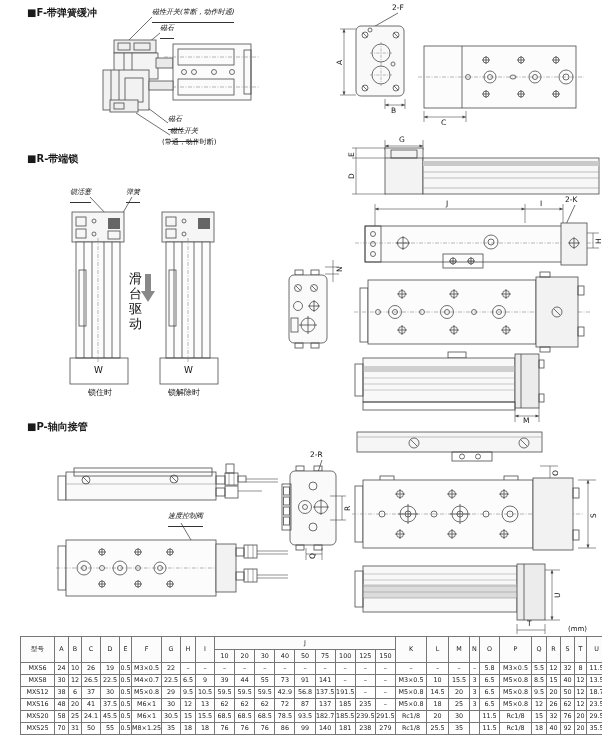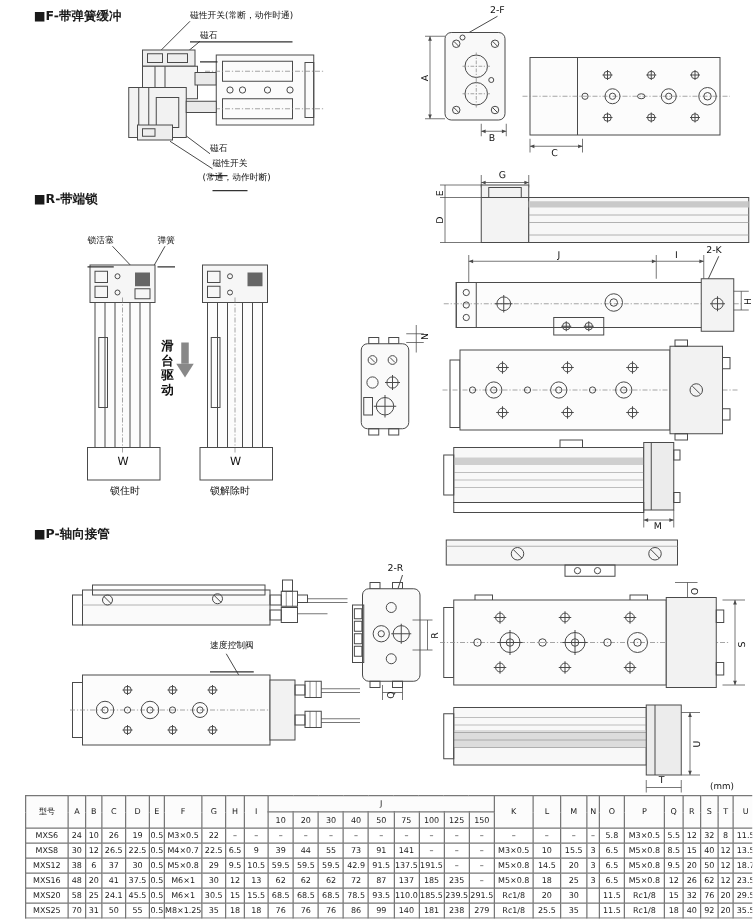--- a/index.html
+++ b/index.html
@@ -2,24 +2,24 @@
 <html><head>
 <meta charset="utf-8">
 <style>
   html,body{margin:0;padding:0;background:#fff;}
   .page{position:relative;width:602px;height:735px;background:#ffffff;overflow:hidden;
         font-family:"DejaVu Sans","Liberation Sans",sans-serif;color:#111;}
   .sec-title{position:absolute;font-size:10px;font-weight:bold;white-space:nowrap;color:#1a1a1a;}
   .fig{position:absolute;}
   .fig svg{position:absolute;left:0;top:0;overflow:visible;}
   .lbl{position:absolute;font-size:7px;line-height:1.1;white-space:nowrap;color:#111;}
-  .u{border-bottom:0.5px solid #333;padding-bottom:16px;}
+  .u{border-bottom:0.5px solid #333;padding-bottom:5px;font-style:italic;}
   .dim{position:absolute;font-size:7.5px;line-height:1;white-space:nowrap;color:#111;}
   .rot{transform:rotate(-90deg);transform-origin:left top;}
-  .vtext{position:absolute;width:11px;font-size:10px;font-weight:bold;line-height:1.15;word-break:break-all;color:#111;}
+  .vtext{position:absolute;width:11px;font-size:13px;font-weight:normal;line-height:1.15;word-break:break-all;color:#111;}
   .cap{position:absolute;font-size:8px;font-weight:normal;white-space:nowrap;color:#111;}
   .wlbl{position:absolute;font-size:9px;color:#111;}
   .unit{position:absolute;font-size:7px;color:#111;}
   table.dimtab{position:absolute;left:20px;top:636px;width:578px;border-collapse:collapse;table-layout:fixed;}
   table.dimtab th,table.dimtab td{border:1px solid #777;font-size:6.4px;font-weight:normal;
       text-align:center;vertical-align:middle;padding:0;height:11px;line-height:1;color:#222;
       overflow:hidden;white-space:nowrap;background:#fff;}
   table.dimtab thead th{height:12px;background:#fcfcfc;}
 </style>
 </head>
@@ -685,21 +685,21 @@
           <td>30</td>
           <td>0.5</td>
           <td>M5×0.8</td>
           <td>29</td>
           <td>9.5</td>
           <td>10.5</td>
           <td>59.5</td>
           <td>59.5</td>
           <td>59.5</td>
           <td>42.9</td>
-          <td>91.5</td>
+          <td>56.8</td>
           <td>137.5</td>
           <td>191.5</td>
           <td>–</td>
           <td>–</td>
           <td>M5×0.8</td>
           <td>14.5</td>
           <td>20</td>
           <td>3</td>
           <td>6.5</td>
           <td>M5×0.8</td>
@@ -750,21 +750,21 @@
           <td>0.5</td>
           <td>M6×1</td>
           <td>30.5</td>
           <td>15</td>
           <td>15.5</td>
           <td>68.5</td>
           <td>68.5</td>
           <td>68.5</td>
           <td>78.5</td>
           <td>93.5</td>
-          <td>110.0</td>
+          <td>182.7</td>
           <td>185.5</td>
           <td>239.5</td>
           <td>291.5</td>
           <td>Rc1/8</td>
           <td>20</td>
           <td>30</td>
           <td></td>
           <td>11.5</td>
           <td>Rc1/8</td>
           <td>15</td>

